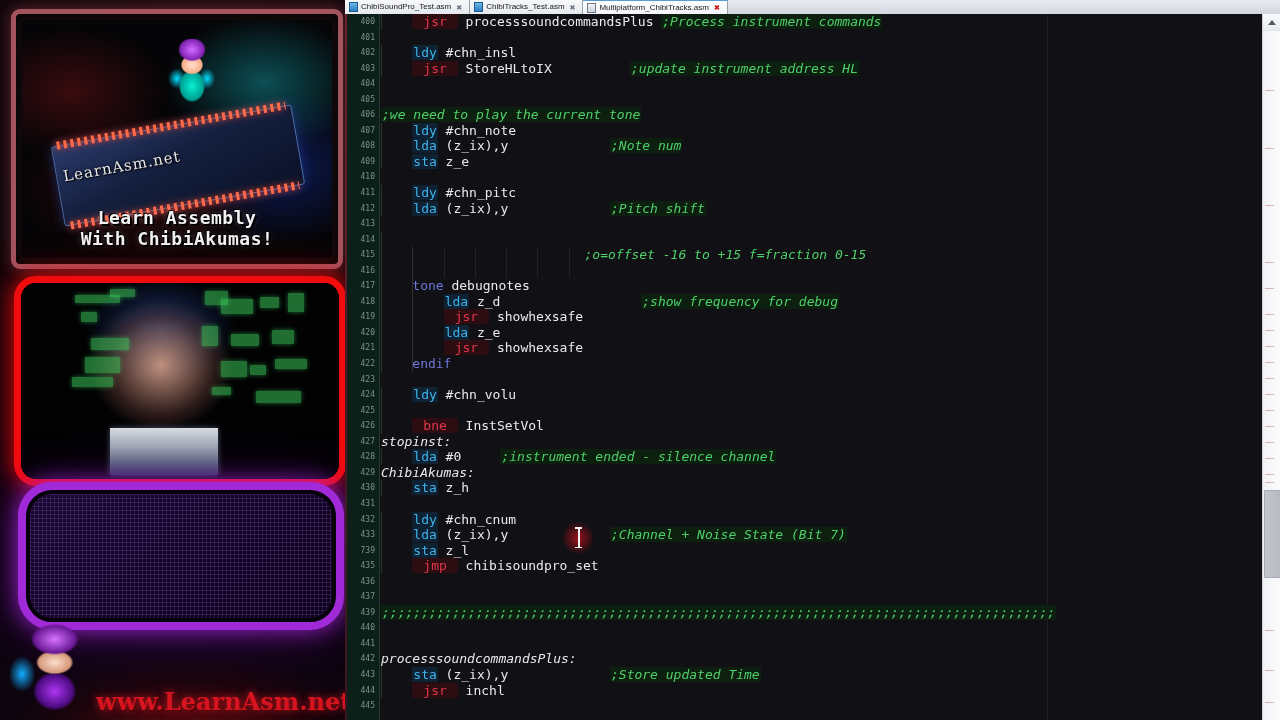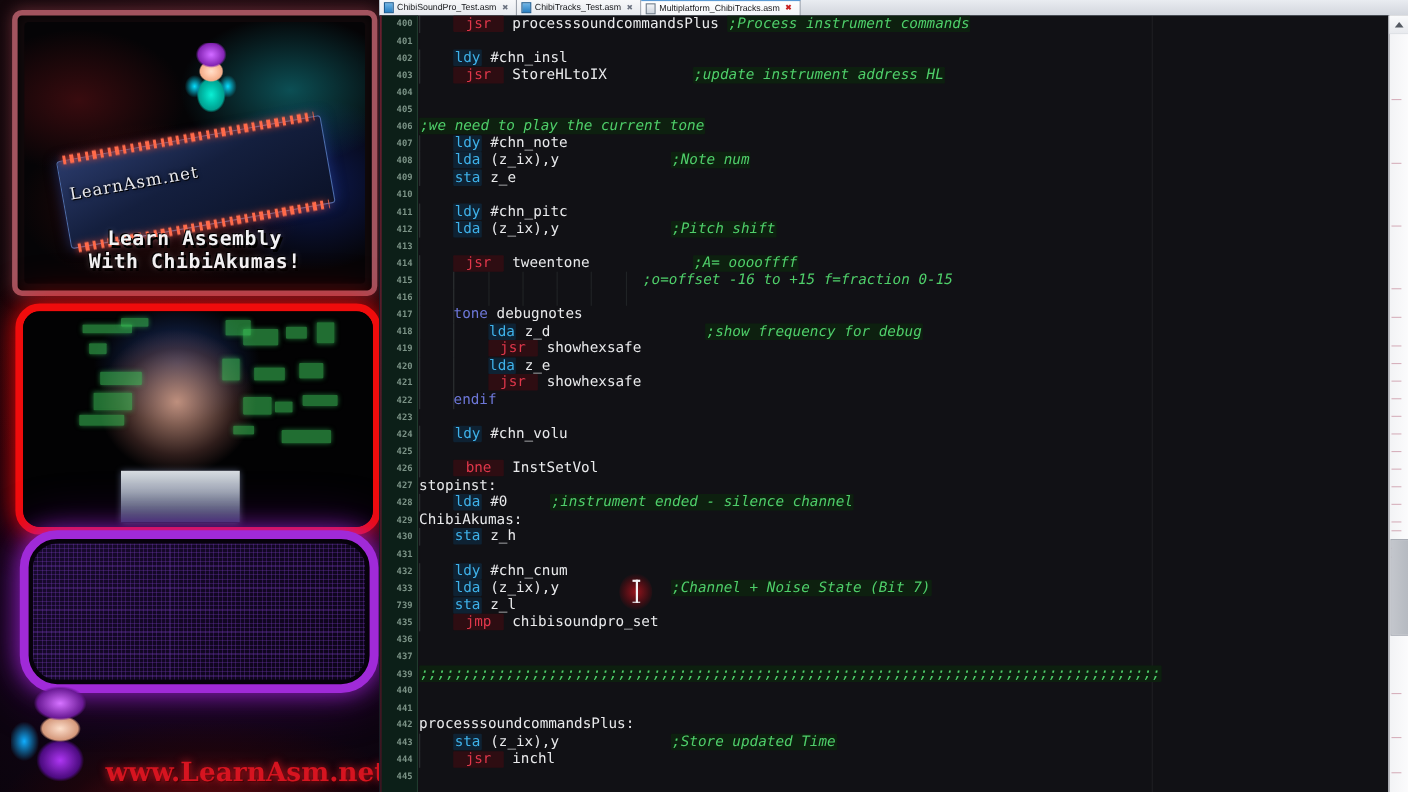--- a/index.html
+++ b/index.html
@@ -130,34 +130,34 @@
   #code-wrap{position:absolute;left:0;top:14px;width:935px;height:706px;overflow:hidden;background:#111115;}
   #gutter{position:absolute;left:0;top:0;width:34px;height:706px;
      background:#0c1f18;border-right:1px solid #203a2e;}
   #gutter-edge{position:absolute;left:0;top:0;width:2px;height:706px;
      background:linear-gradient(180deg,#6a2030 0%,#4b1a26 60%,#3b1520 100%);}
   #ruler{position:absolute;left:702px;top:0;width:1px;height:706px;background:rgba(255,255,255,.055);}
 
   .row{position:relative;height:15.55px;white-space:pre;}
   .ln{position:absolute;left:0;top:0;width:30px;text-align:right;
      font-family:"DejaVu Sans Mono", monospace;font-size:8px;line-height:15.55px;
-     color:#8fa79a;opacity:.85;font-weight:bold;}
+     color:#8fa79a;opacity:.85;}
   .src{position:absolute;left:36px;top:0;
      font-family:"DejaVu Sans Mono", monospace;font-size:13px;line-height:15.55px;
      color:#e9eaec;letter-spacing:0px;}
   .src span{white-space:pre;}
 
   
   .k-op      {color:#3fb2ea;background:#0e2233;padding:0 1px;border-radius:1px;}
   .k-jmp     {color:#e0374b;background:#2e0d12;padding:0 11px;border-radius:1px;}
   .k-dir     {color:#6d77d8;}
   .k-cmt     {color:#4fcf6a;background:#0d200f;font-style:italic;padding:0 1px;border-radius:1px;}
   .k-cmt-pl  {color:#4fcf6a;font-style:italic;}
   .k-txt     {color:#e9eaec;}
-  .k-lbl     {color:#e9eaec;}
+  .k-lbl     {color:#e9eaec;font-style:italic;}
 
   
   .guide{position:absolute;top:0;width:1px;height:15.55px;background:rgba(150,170,160,.22);}
 
   
   #vscroll{position:absolute;right:0;top:14px;width:17px;height:706px;
      background:linear-gradient(90deg,#f2f3f5 0%,#fbfbfc 100%);border-left:1px solid #cfd2d7;}
   #vs-up{position:absolute;left:0;top:0;width:17px;height:16px;
      background:linear-gradient(180deg,#fafbfc 0%,#e8eaee 100%);border-bottom:1px solid #dfe2e6;}
   #vs-up:after{content:"";position:absolute;left:5px;top:6px;
@@ -262,21 +262,21 @@
           <div class="row"><span class="ln">404</span><span class="src"></span></div>
           <div class="row"><span class="ln">405</span><span class="src"></span></div>
           <div class="row"><span class="ln">406</span><span class="src"><span class="k-cmt">;we need to play the current tone</span></span></div>
           <div class="row"><span class="ln">407</span><span class="guide" style="left: 36px;"></span><span class="src"><span class="k-txt">    </span><span class="k-op">ldy</span><span class="k-txt"> #chn_note</span></span></div>
           <div class="row"><span class="ln">408</span><span class="guide" style="left: 36px;"></span><span class="src"><span class="k-txt">    </span><span class="k-op">lda</span><span class="k-txt"> (z_ix),y             </span><span class="k-cmt">;Note num</span></span></div>
           <div class="row"><span class="ln">409</span><span class="guide" style="left: 36px;"></span><span class="src"><span class="k-txt">    </span><span class="k-op">sta</span><span class="k-txt"> z_e</span></span></div>
           <div class="row"><span class="ln">410</span><span class="src"></span></div>
           <div class="row"><span class="ln">411</span><span class="guide" style="left: 36px;"></span><span class="src"><span class="k-txt">    </span><span class="k-op">ldy</span><span class="k-txt"> #chn_pitc</span></span></div>
           <div class="row"><span class="ln">412</span><span class="guide" style="left: 36px;"></span><span class="src"><span class="k-txt">    </span><span class="k-op">lda</span><span class="k-txt"> (z_ix),y             </span><span class="k-cmt">;Pitch shift</span></span></div>
           <div class="row"><span class="ln">413</span><span class="src"></span></div>
-          <div class="row"><span class="ln">414</span><span class="guide" style="left: 36px;"></span><span class="src"><span class="k-txt">    </span><span class="k-jmp">jsr</span><span class="k-txt"> tweentone            </span><span class="k-cmt">;A= ooooffff</span></span></div>
+          <div class="row"><span class="ln">414</span><span class="guide" style="left: 36px;"></span></div>
           <div class="row"><span class="ln">415</span><span class="guide" style="left: 36px;"></span><span class="guide" style="left: 67.28px;"></span><span class="guide" style="left: 98.56px; opacity: 0.55;"></span><span class="guide" style="left: 129.84px; opacity: 0.55;"></span><span class="guide" style="left: 161.12px; opacity: 0.55;"></span><span class="guide" style="left: 192.4px; opacity: 0.55;"></span><span class="guide" style="left: 223.68px; opacity: 0.55;"></span><span class="src"><span class="k-txt">                          </span><span class="k-cmt-pl">;o=offset -16 to +15 f=fraction 0-15</span></span></div>
           <div class="row"><span class="ln">416</span><span class="guide" style="left: 36px;"></span><span class="guide" style="left: 67.28px;"></span><span class="guide" style="left: 98.56px; opacity: 0.55;"></span><span class="guide" style="left: 129.84px; opacity: 0.55;"></span><span class="guide" style="left: 161.12px; opacity: 0.55;"></span><span class="guide" style="left: 192.4px; opacity: 0.55;"></span><span class="guide" style="left: 223.68px; opacity: 0.55;"></span><span class="src"></span></div>
           <div class="row"><span class="ln">417</span><span class="guide" style="left: 36px;"></span><span class="guide" style="left: 67.28px;"></span><span class="src"><span class="k-txt">    </span><span class="k-dir">tone</span><span class="k-txt"> debugnotes</span></span></div>
           <div class="row"><span class="ln">418</span><span class="guide" style="left: 36px;"></span><span class="guide" style="left: 67.28px;"></span><span class="src"><span class="k-txt">        </span><span class="k-op">lda</span><span class="k-txt"> z_d                  </span><span class="k-cmt">;show frequency for debug</span></span></div>
           <div class="row"><span class="ln">419</span><span class="guide" style="left: 36px;"></span><span class="guide" style="left: 67.28px;"></span><span class="src"><span class="k-txt">        </span><span class="k-jmp">jsr</span><span class="k-txt"> showhexsafe</span></span></div>
           <div class="row"><span class="ln">420</span><span class="guide" style="left: 36px;"></span><span class="guide" style="left: 67.28px;"></span><span class="src"><span class="k-txt">        </span><span class="k-op">lda</span><span class="k-txt"> z_e</span></span></div>
           <div class="row"><span class="ln">421</span><span class="guide" style="left: 36px;"></span><span class="guide" style="left: 67.28px;"></span><span class="src"><span class="k-txt">        </span><span class="k-jmp">jsr</span><span class="k-txt"> showhexsafe</span></span></div>
           <div class="row"><span class="ln">422</span><span class="guide" style="left: 36px;"></span><span class="guide" style="left: 67.28px;"></span><span class="src"><span class="k-txt">    </span><span class="k-dir">endif</span></span></div>
           <div class="row"><span class="ln">423</span><span class="src"></span></div>
           <div class="row"><span class="ln">424</span><span class="guide" style="left: 36px;"></span><span class="src"><span class="k-txt">    </span><span class="k-op">ldy</span><span class="k-txt"> #chn_volu</span></span></div>

